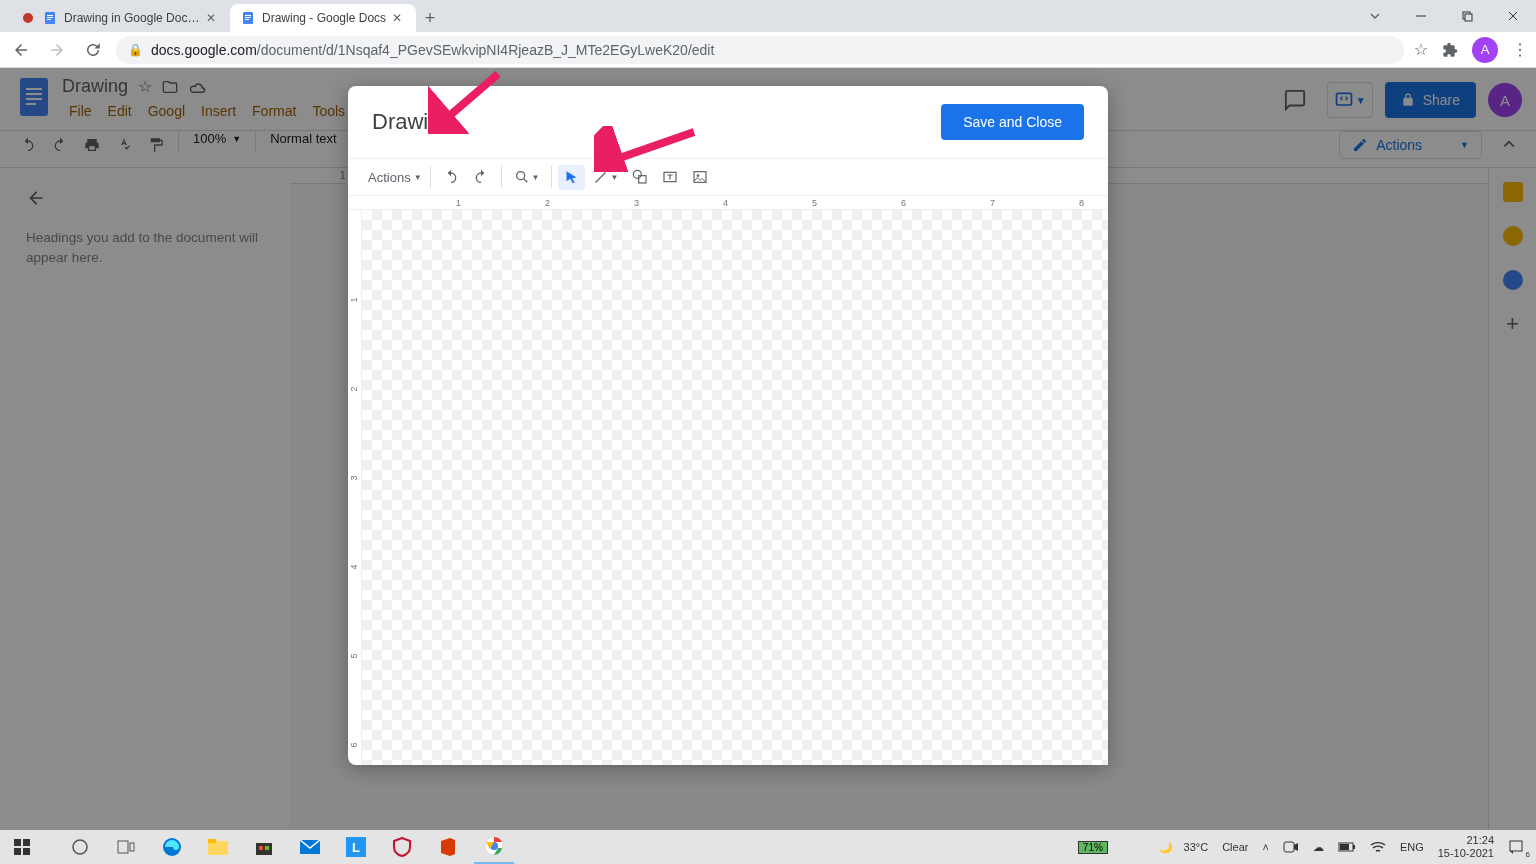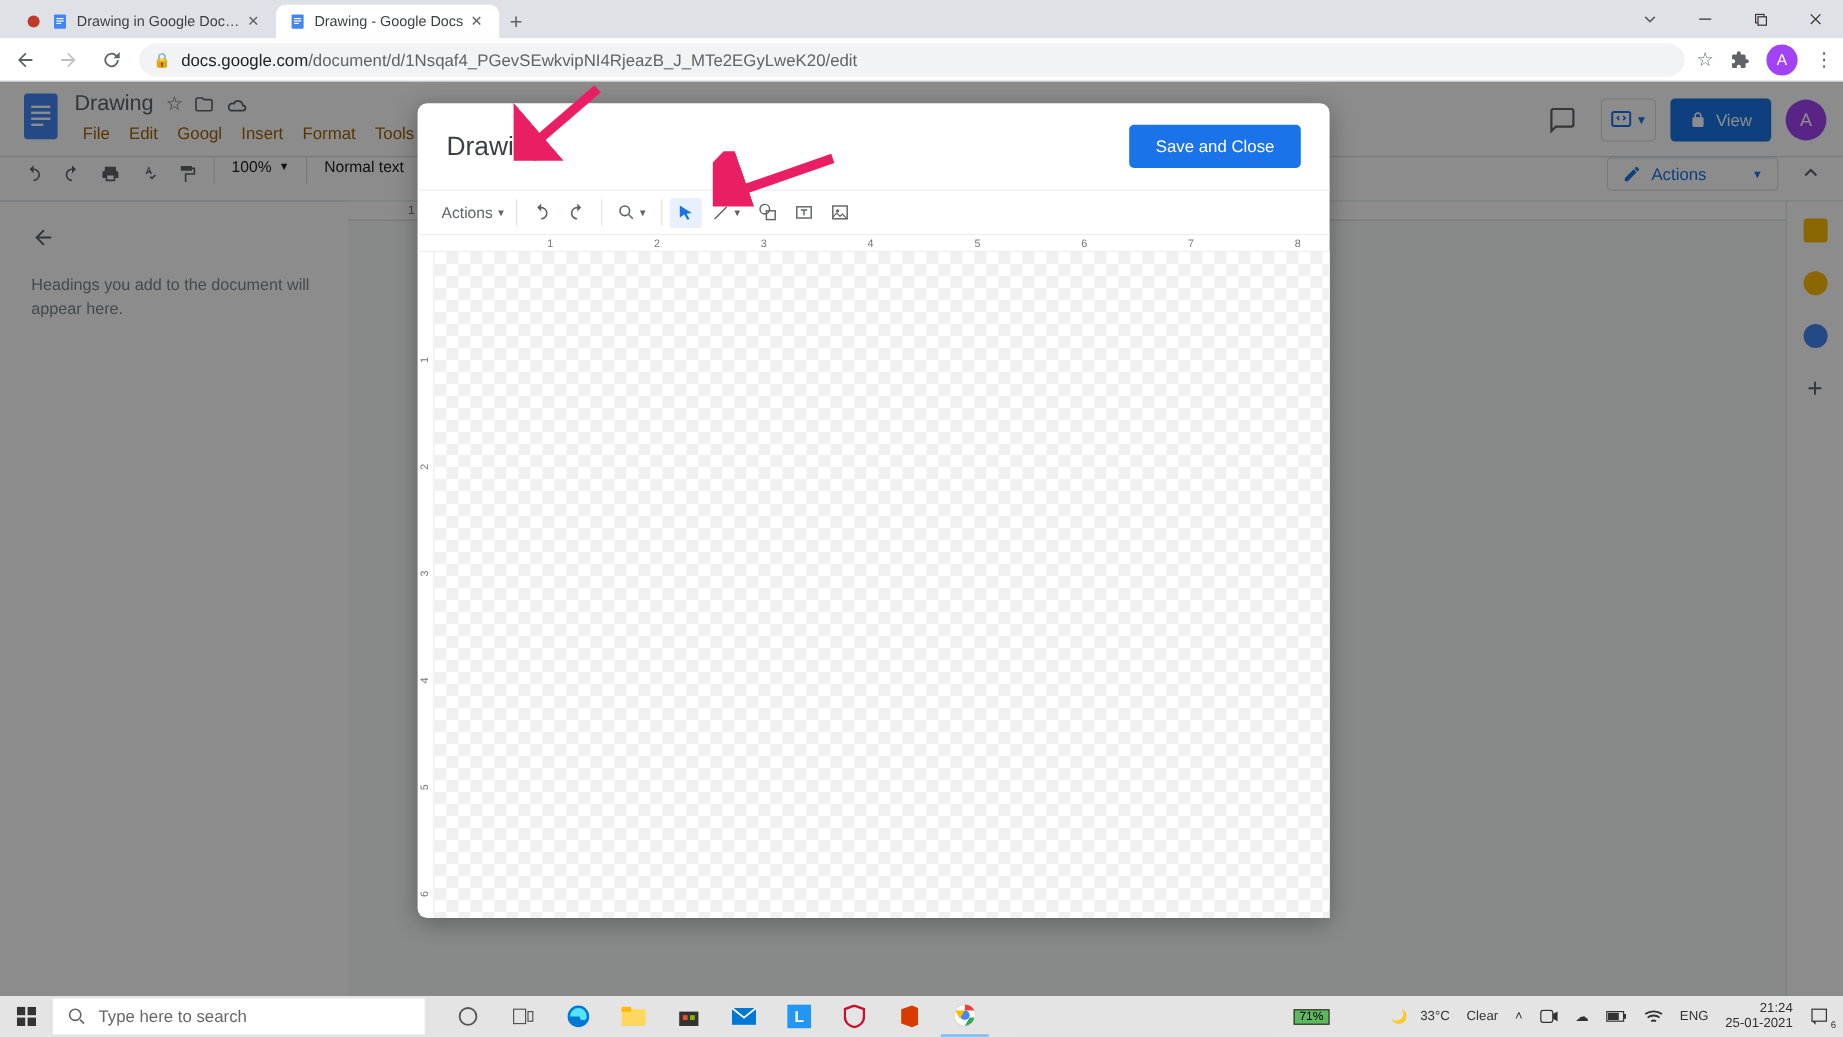--- a/index.html
+++ b/index.html
@@ -242,21 +242,21 @@
             <path d="M10 8l-2 2 2 2M14 8l2 2-2 2" stroke="#1a73e8" stroke-width="1.5" fill="none"></path>
           </svg>
           <span style="font-size:10px;">▼</span>
         </div>
       <div class="share-btn">
         <span>
             <svg width="14" height="14" viewBox="0 0 24 24">
               <path d="M18 8h-1V6a5 5 0 0 0-10 0v2H6a2 2 0 0 0-2 2v10a2 2 0 0 0 2 2h12a2 2 0 0 0 2-2V10a2 2 0 0 0-2-2zM9 6a3 3 0 0 1 6 0v2H9V6z" fill="#fff"></path>
             </svg>
           </span>
-        <span>View</span>
+        <span>Share</span>
       </div>
       <div class="avatar" style="width:34px;height:34px;font-size:15px;">A</div>
     </div>
   </div>
 
   <div class="docs-toolbar">
     <span class="tb-btn">
         <svg width="16" height="16" viewBox="0 0 24 24">
           <path d="M12 5V1L7 6l5 5V7a6 6 0 0 1 6 6 6 6 0 0 1-6 6v2a8 8 0 0 0 0-16z" fill="#5f6368"></path>
         </svg>
@@ -434,29 +434,20 @@
 
 <div class="taskbar">
   <div class="start-btn">
       <svg width="16" height="16">
         <rect x="0" y="0" width="7" height="7" fill="#333"></rect>
         <rect x="9" y="0" width="7" height="7" fill="#333"></rect>
         <rect x="0" y="9" width="7" height="7" fill="#333"></rect>
         <rect x="9" y="9" width="7" height="7" fill="#333"></rect>
       </svg>
     </div>
-  <div class="search-box">
-    <span>
-        <svg width="16" height="16" viewBox="0 0 24 24">
-          <circle cx="10" cy="10" r="7" fill="none" stroke="#666" stroke-width="2"></circle>
-          <line x1="16" y1="16" x2="21" y2="21" stroke="#666" stroke-width="2"></line>
-        </svg>
-      </span>
-    <span>Type here to search</span>
-  </div>
   <div class="task-icons">
     <div class="task-icon">
         <svg width="18" height="18">
           <circle cx="9" cy="9" r="7" fill="none" stroke="#555" stroke-width="1.5"></circle>
         </svg>
       </div>
     <div class="task-icon">
         <svg width="18" height="14">
           <rect x="1" y="1" width="10" height="12" fill="none" stroke="#555"></rect>
           <rect x="13" y="3" width="4" height="8" fill="none" stroke="#555"></rect>
@@ -536,21 +527,21 @@
         </svg>
       </span>
     <span class="tray-item">
         <svg width="16" height="12">
           <path d="M1 4a12 12 0 0 1 14 0M3 7a8 8 0 0 1 10 0M6 10a4 4 0 0 1 4 0" fill="none" stroke="#333" stroke-width="1.5"></path>
         </svg>
       </span>
     <span class="tray-item">ENG</span>
     <div class="clock tray-item">
       <div>21:24</div>
-      <div>25-01-2021</div>
+      <div>15-10-2021</div>
     </div>
     <span class="tray-item" style="position:relative;">
         <svg width="16" height="16">
           <rect x="2" y="2" width="12" height="10" fill="none" stroke="#333"></rect>
           <path d="M2 12l3 3v-3" fill="#333"></path>
         </svg>
         <span style="position:absolute;bottom:-2px;right:-2px;font-size:8px;">6</span>
       </span>
   </div>
 </div>

